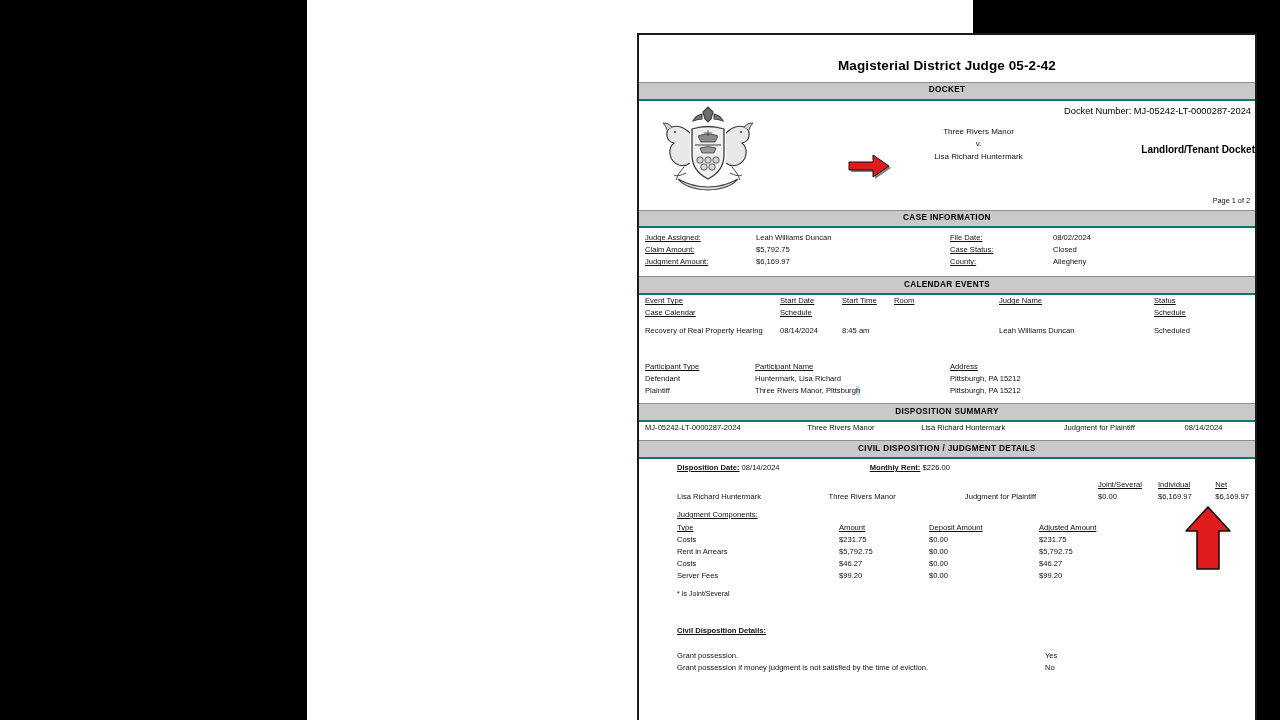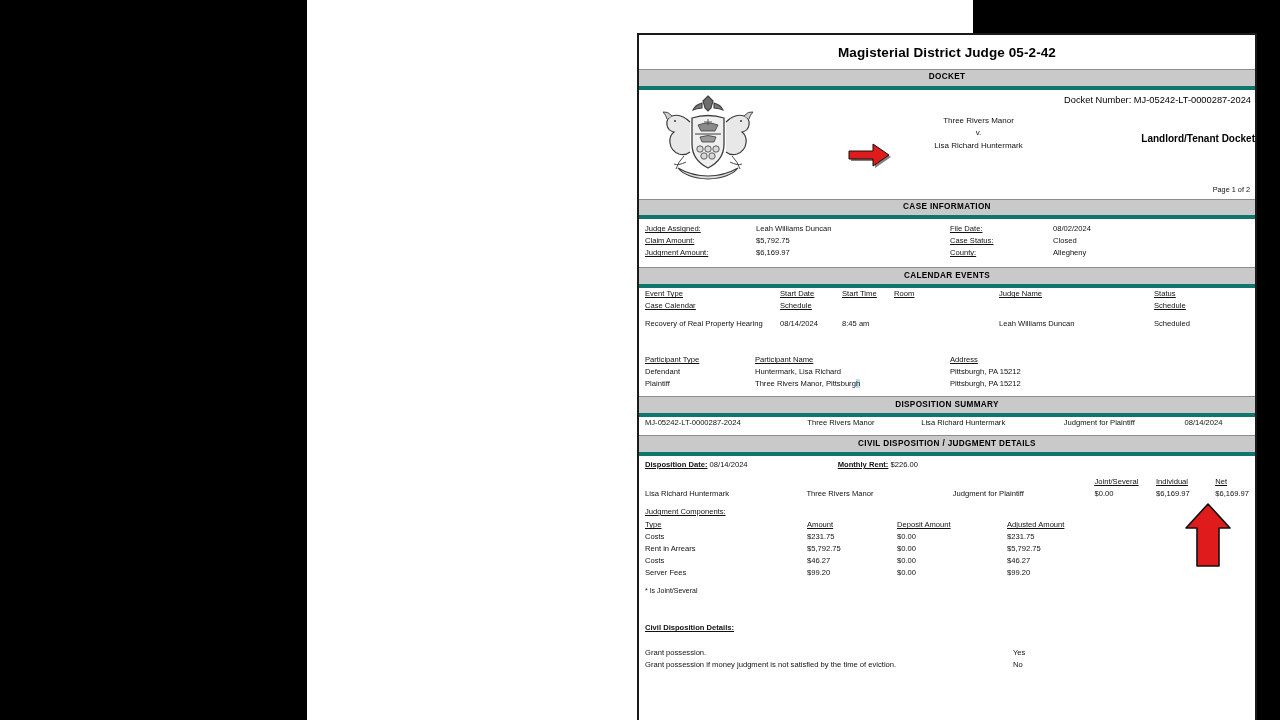--- a/index.html
+++ b/index.html
@@ -19,27 +19,27 @@
   
   #doc{
     position:absolute;left:330px;top:33px;width:620px;height:687px;
     background:#fff;border:2px solid #1a1a1a;border-bottom:none;
     box-sizing:border-box;
     font-size:7.6px;color:#111;line-height:1.32;
   }
 
   .doc-title{
     text-align:center;font-size:13.5px;font-weight:bold;color:#000;
-    padding:9px 0 7px 0;letter-spacing:.1px;
+    padding:22px 0 7px 0;letter-spacing:.1px;
   }
 
   .bar{
     background:#c9c9c9;text-align:center;font-weight:bold;
     font-size:8.2px;letter-spacing:.35px;color:#000;
-    padding:2.5px 0;border-top:1px solid #8d8d8d;border-bottom:4px solid #0f766e;
+    padding:2.5px 0;border-top:1px solid #8d8d8d;border-bottom:2px solid #0f766e;
   }
 
   .u{text-decoration:underline;}
   .b{font-weight:bold;}
 
   
   .hdr{position:relative;height:109px;}
   .seal{position:absolute;left:5px;top:2px;width:128px;height:92px;}
   .docknum{position:absolute;right:4px;top:4px;font-size:9.3px;color:#000;}
   .ltdocket{position:absolute;right:0;top:22px;font-size:10px;font-weight:bold;color:#000;margin-top:20px;}
@@ -55,21 +55,21 @@
   .ci .val{position:absolute;font-size:7.6px;}
 
   .rowtbl{width:100%;border-collapse:collapse;font-size:7.6px;}
   .rowtbl td,.rowtbl th{padding:1px 0;vertical-align:top;text-align:left;font-weight:normal;}
   .rowtbl th{text-decoration:underline;white-space:nowrap;}
   .r{text-align:right;}
 
   .sel{background:#bfe0ef;}
 
   
-  .jd{position:relative;padding:4px 6px 4px 6px;}
+  .jd{position:relative;padding:4px 6px 4px 6px;margin-left:32px;}
   .jdline{font-size:7.6px;margin-bottom:6px;}
   .jdline .mr{display:inline-block;margin-left:88px;}
 
   .arrow-up{position:absolute;right:22px;top:46px;width:50px;height:68px;}
 
   .foot-note{font-size:7px;margin-top:7px;}
   .cdd{margin-top:28px;font-size:7.6px;}
   .cdd .q{position:relative;margin-top:14px;}
   .cdd .q div{position:relative;padding:1px 0;}
   .cdd .q .a{position:absolute;left:368px;top:1px;}

